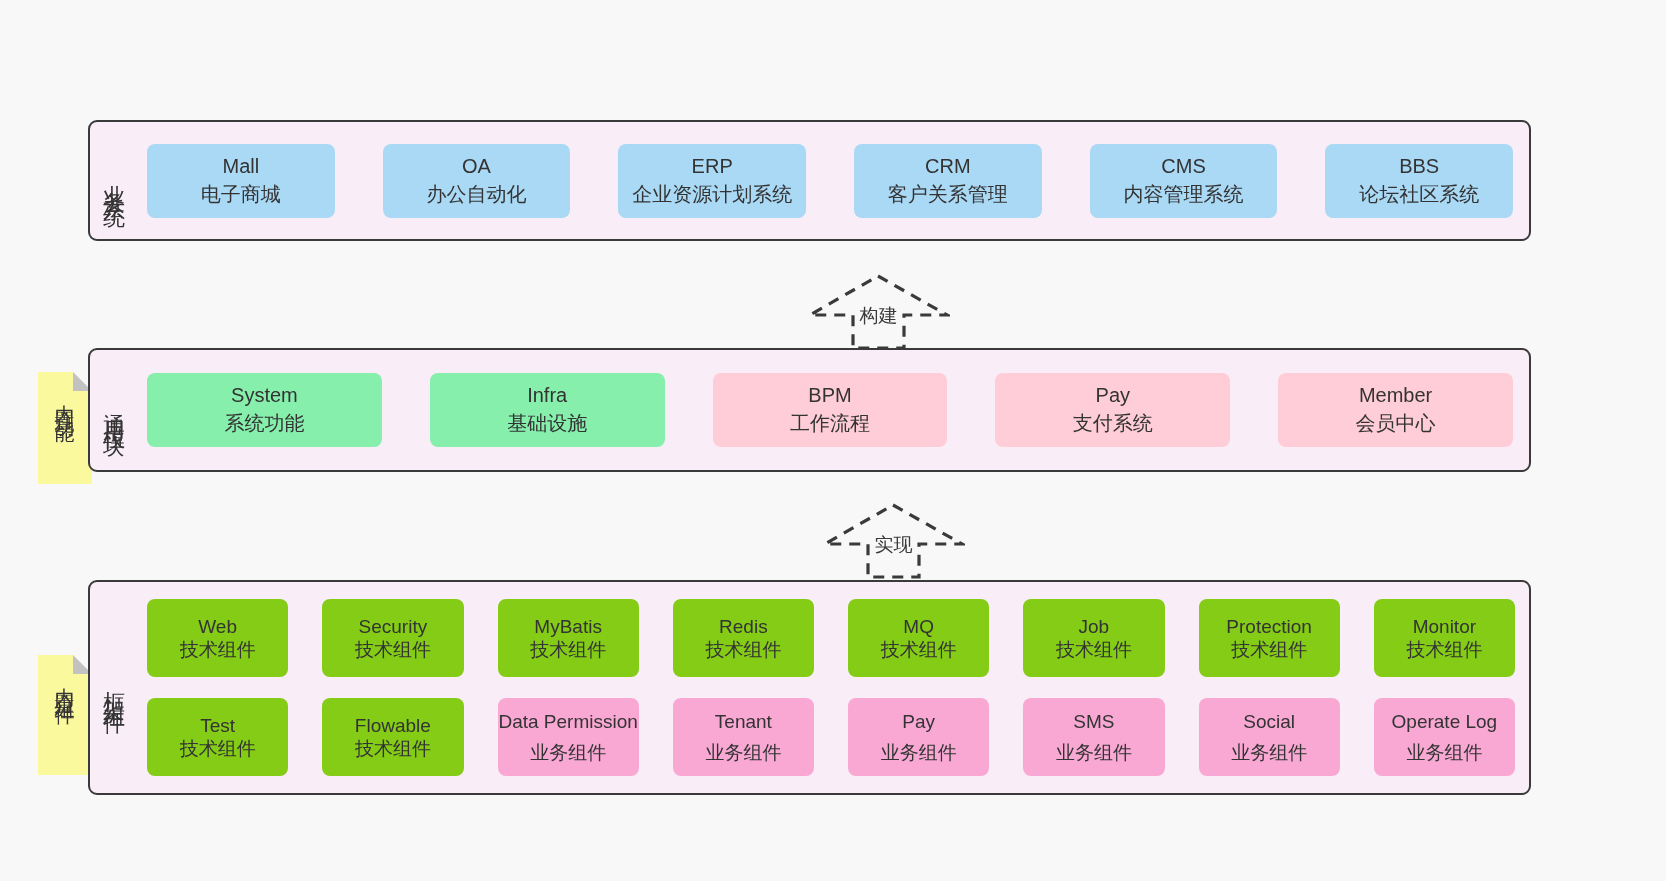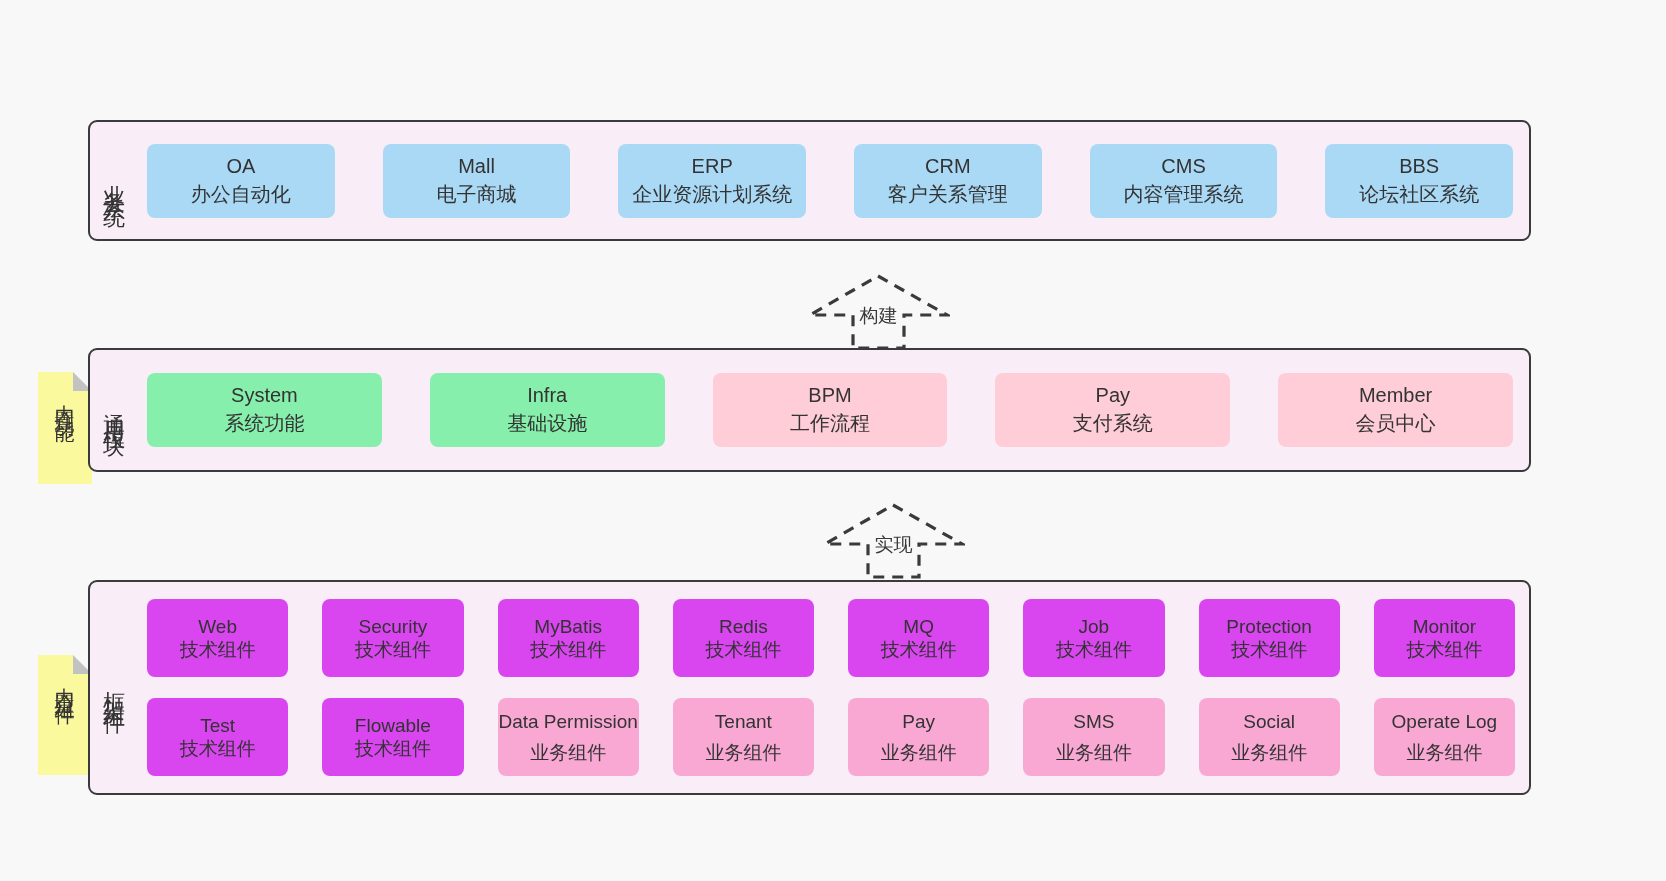--- a/index.html
+++ b/index.html
@@ -38,21 +38,21 @@
   }
   .box-grid{
     flex:1;display:grid;grid-template-columns:repeat(8,1fr);
     column-gap:34px;row-gap:21px;padding:0 14px 0 22px;align-items:center;
   }
   .box-grid .box{height:78px;font-size:19px;line-height:1.22;flex:none;}
 
   .v-blue{background:#aad9f6;}
   .v-red{background:#86efac;}
   .v-pink{background:#fecdd7;}
-  .v-green{background:#d946ef;}
+  .v-green{background:#84cc16;}
   .v-lightgreen{background:#f9a8d4;gap:8px;}
 
   
   .sticky{
     position:absolute;left:38px;width:54px;
     background:#fbf99d;z-index:1;
     display:flex;justify-content:center;
   }
   .sticky::before{
     content:"";position:absolute;top:0;right:0;width:0;height:0;
@@ -87,26 +87,26 @@
     <div class="sticky-label">内置功能</div>
   </div>
   <div class="sticky" id="sticky-components">
     <div class="sticky-label">内置组件</div>
   </div>
 
   <div class="layer" id="layer-business">
     <div class="layer-label">业务系统</div>
     <div class="box-row">
       <div class="box v-blue">
+        <div>Mall</div>
+        <div>电子商城</div>
+      </div>
+      <div class="box v-blue">
         <div>OA</div>
         <div>办公自动化</div>
-      </div>
-      <div class="box v-blue">
-        <div>Mall</div>
-        <div>电子商城</div>
       </div>
       <div class="box v-blue">
         <div>ERP</div>
         <div>企业资源计划系统</div>
       </div>
       <div class="box v-blue">
         <div>CRM</div>
         <div>客户关系管理</div>
       </div>
       <div class="box v-blue">

